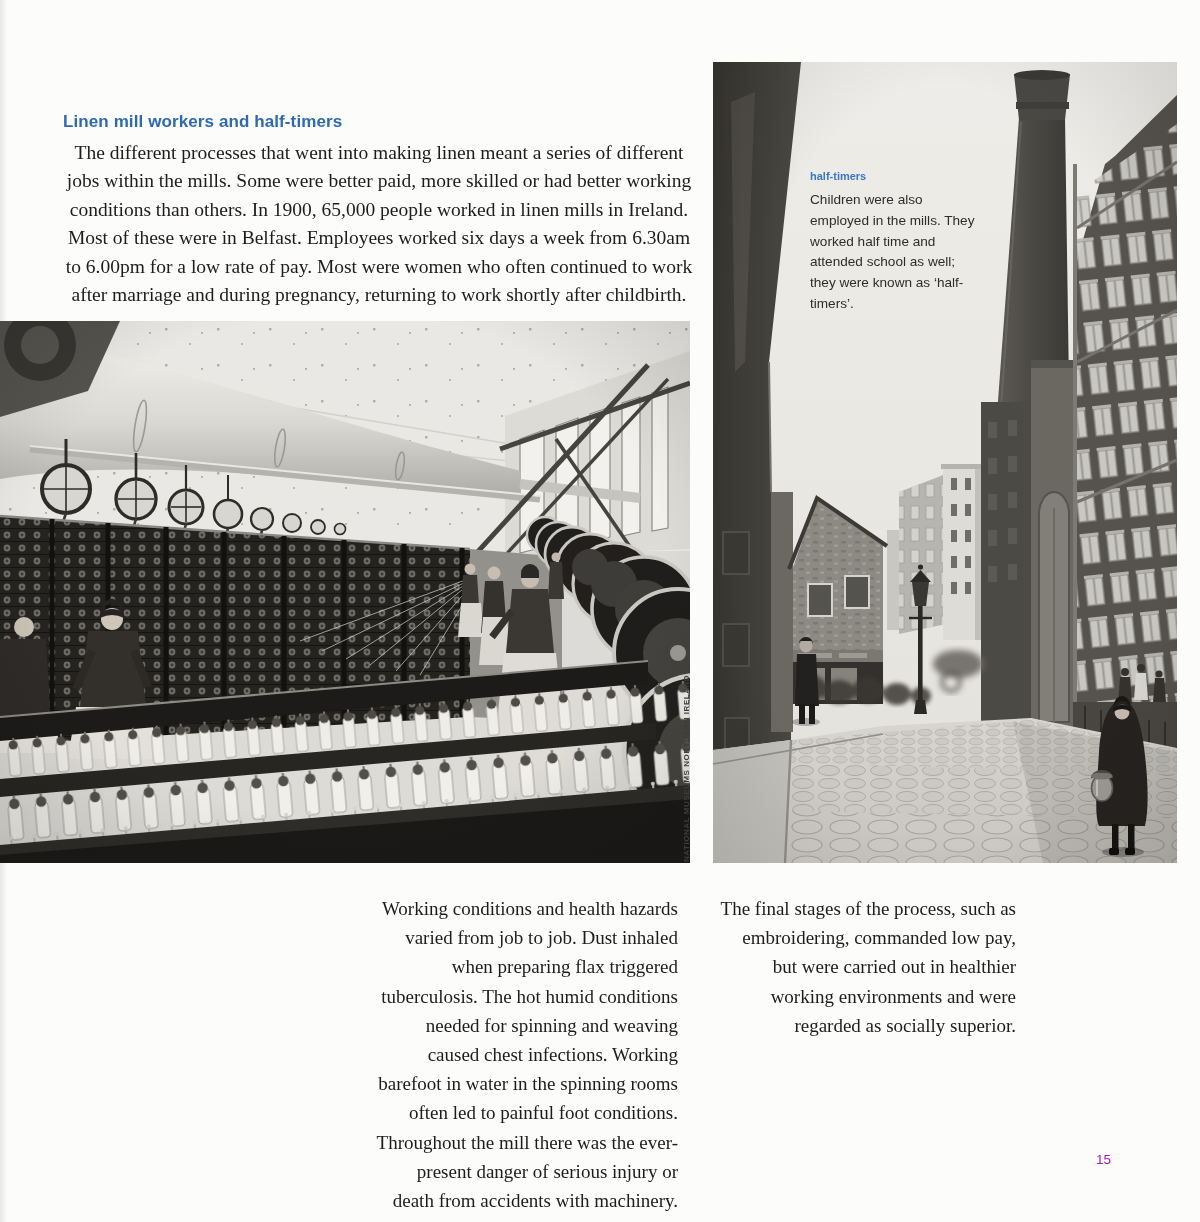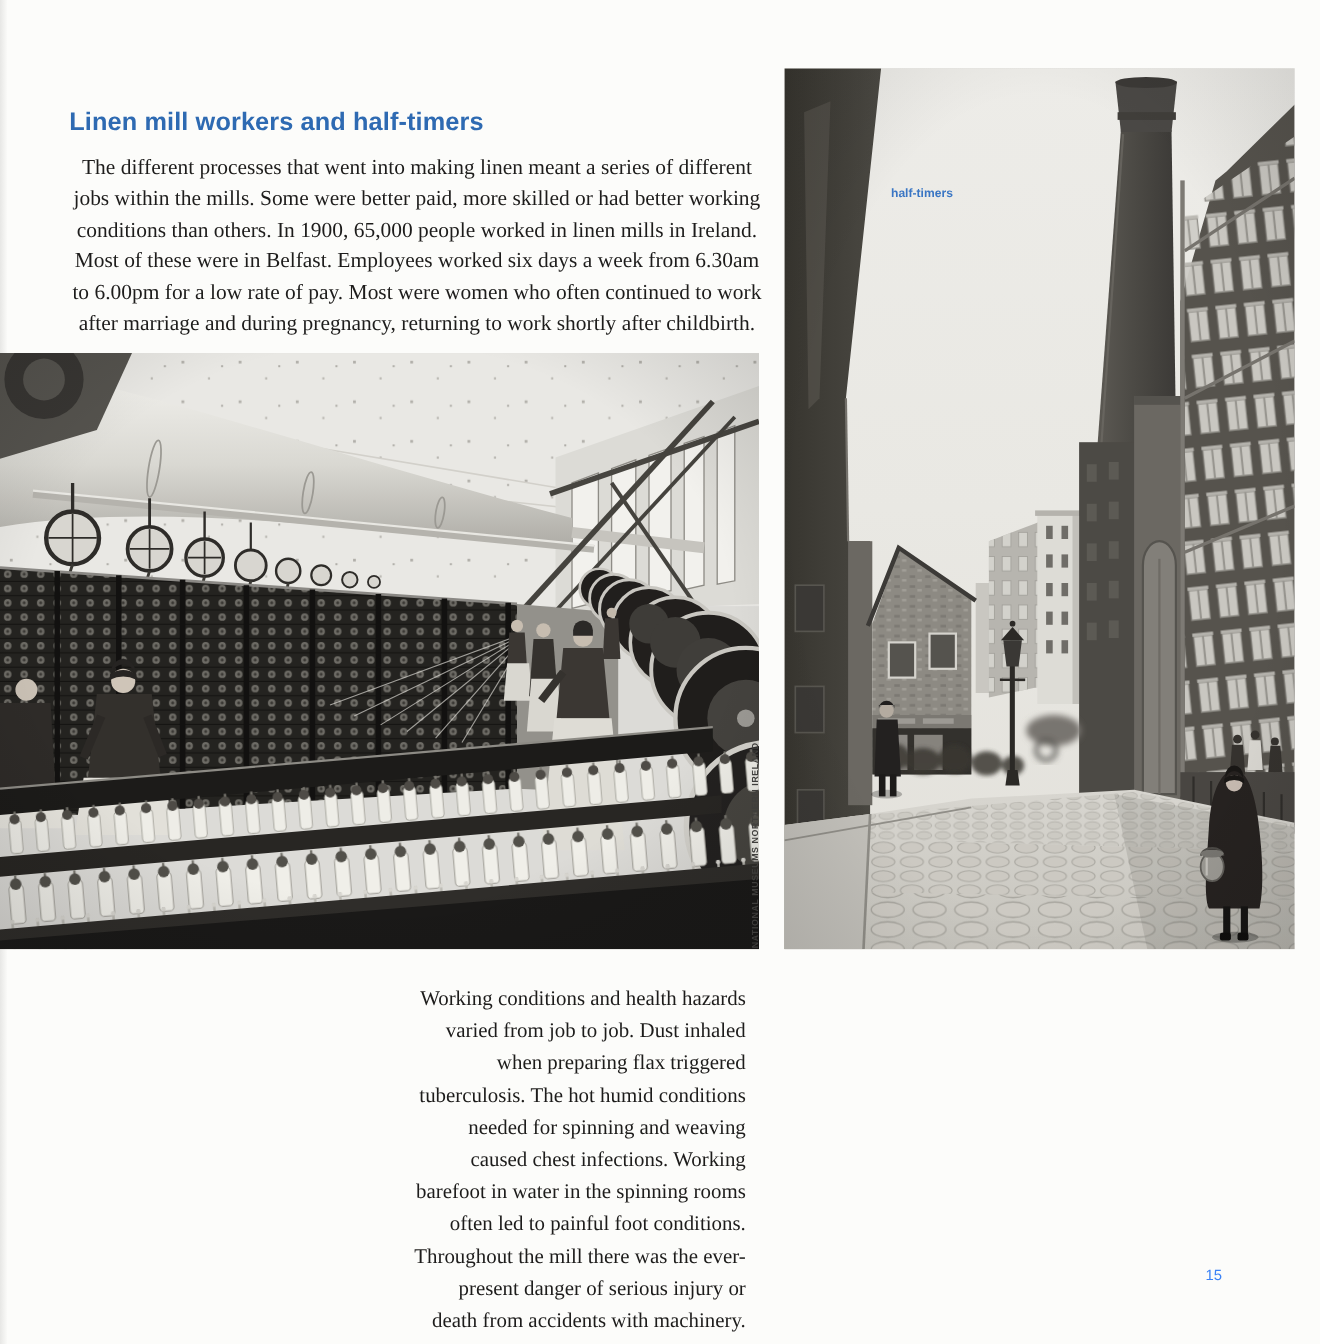--- a/index.html
+++ b/index.html
@@ -18,23 +18,23 @@
     font-family:"Liberation Serif", serif;
     color:var(--body-text);
     margin:0 auto;
   }
   .scan-edge{
     position:absolute;left:0;top:0;width:7px;height:1222px;
     background:linear-gradient(to right,#e0e0de,rgba(255,255,255,0));
     opacity:.75;
   }
   .headline{
-    position:absolute;left:63px;top:97px;margin:0;
+    position:absolute;left:63px;top:112px;margin:0;
     font-family:"Liberation Sans", sans-serif;
-    font-size:23px;font-weight:bold;letter-spacing:.1px;
+    font-size:17px;font-weight:bold;letter-spacing:.1px;
     color:var(--heading-blue);
   }
   .intro{
     position:absolute;left:63px;top:139px;width:632px;margin:0;
     font-size:19.5px;line-height:28.4px;color:var(--body-text);
     text-align:center;
   }
   .photo{position:absolute;overflow:hidden;background:#dcdbd7;}
   #photo-mill{left:0;top:321px;width:690px;height:542px;}
   #photo-street{left:713px;top:62px;width:464px;height:801px;}
@@ -65,21 +65,21 @@
   }
   .col{
     position:absolute;top:894px;margin:0;
     font-size:19px;line-height:29.2px;color:var(--body-text);text-align:right;
   }
   #col-left{left:372px;width:306px;}
   #col-right{left:718px;width:298px;}
   .pageno{
     position:absolute;left:1096px;top:1152px;
     font-family:"Liberation Sans", sans-serif;
-    font-size:13.5px;color:#3b82f6;
+    font-size:13.5px;color:#a21caf;
   }
 </style>
 </head>
 <body>
 
 <div class="page">
   <div class="scan-edge"></div>
 
   <h1 class="headline">Linen mill workers and half-timers</h1>
 
@@ -515,18 +515,20 @@
         <line x1="384" y1="718" x2="384" y2="734" stroke="#c3c1bb" stroke-width="2"></line>
       </g>
 
       <rect width="464" height="801" fill="url(#vin2)"></rect>
     </svg>
 
   </div>
 
   <div class="callout">
     <h2>half-timers</h2>
+    <p>Children were also employed in the mills. They worked half time and attended school as well; they were known as ‘half-timers’.</p>
   </div>
 
   <p class="col" id="col-left">Working conditions and health hazards varied from job to job. Dust inhaled when preparing flax triggered tuberculosis. The hot humid conditions needed for spinning and weaving caused chest infections. Working barefoot in water in the spinning rooms often led to painful foot conditions. Throughout the mill there was the ever-present danger of serious injury or death from accidents with machinery.</p>
+  <p class="col" id="col-right">The final stages of the process, such as embroidering, commanded low pay, but were carried out in healthier working environments and were regarded as socially superior.</p>
 
   <div class="pageno">15</div>
 </div>
 
 </body></html>

